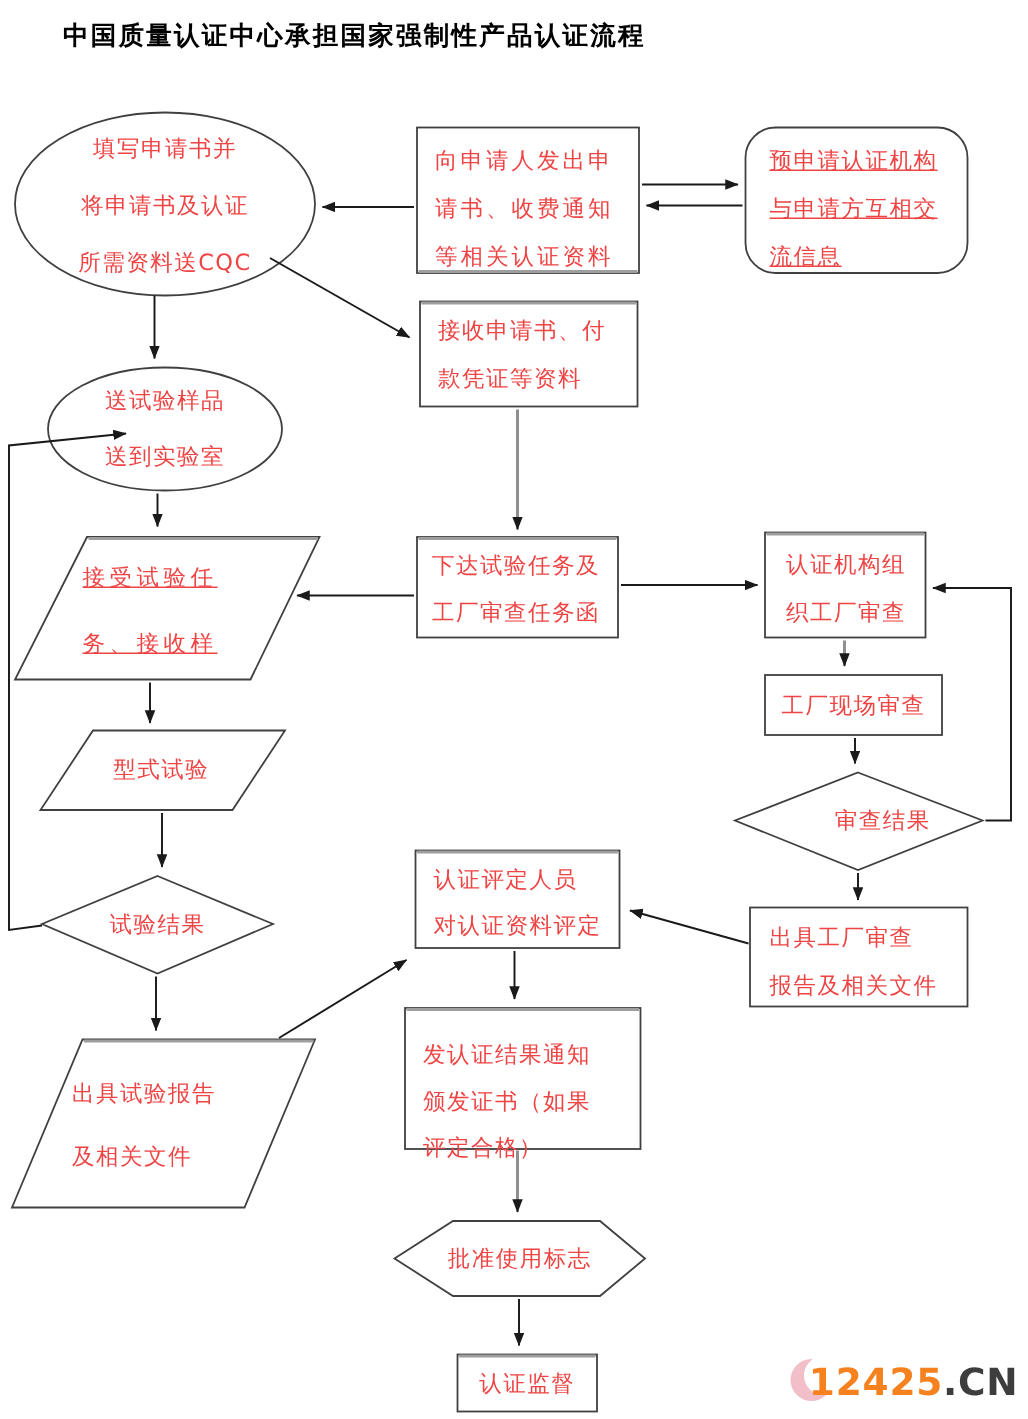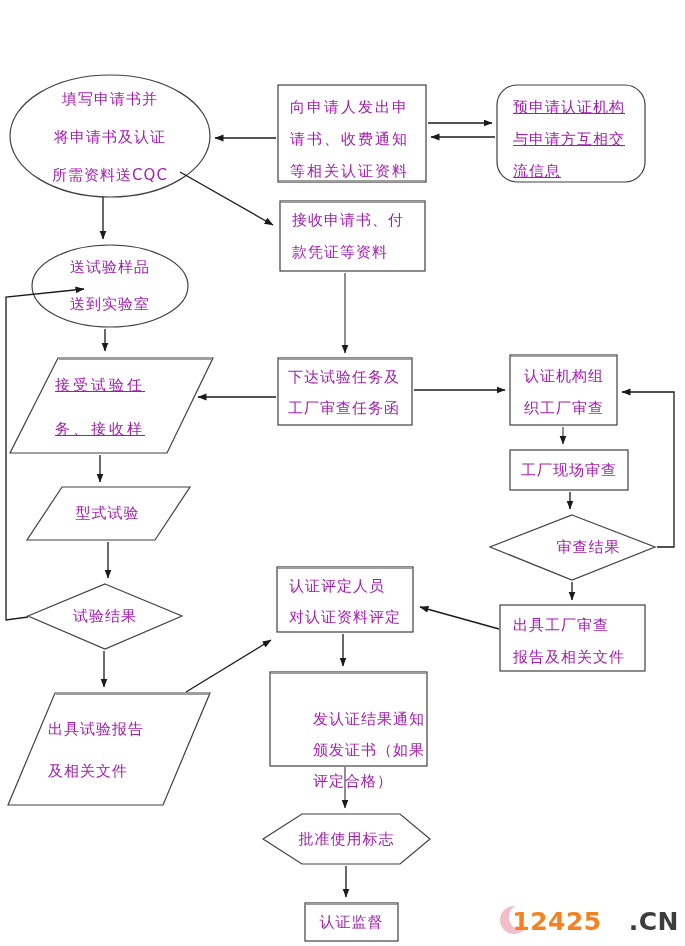--- a/index.html
+++ b/index.html
@@ -7,21 +7,21 @@
     position:relative;width:685px;height:946px;background:#ffffff;
     font-family:"DejaVu Sans","Liberation Sans",sans-serif;
     color:#000;overflow:hidden;
   }
   .title{
     position:absolute;left:42px;top:12px;font-size:17px;font-weight:bold;
     letter-spacing:1.5px;white-space:nowrap;
   }
   svg.layer{position:absolute;left:0;top:0;}
   .node-label{
-    position:absolute;font-size:15px;color:#a21caf;white-space:pre-line;
+    position:absolute;font-size:15px;color:#ef4444;white-space:pre-line;
     letter-spacing:1px;line-height:32px;
   }
   .center{text-align:center;}
   .lh31{line-height:31px;} .lh32{line-height:32px;} .lh37{line-height:37px;}
   .lh38{line-height:38px;} .lh40{line-height:40px;} .lh42{line-height:42px;}
   .lh44{line-height:44px;} .lh50{line-height:50px;} .lh53{line-height:53px;}
   .lh65{line-height:65px;}
   .ls2{letter-spacing:2px;} .ls3{letter-spacing:3px;}
   .logo{
     position:absolute;right:6px;bottom:8px;height:34px;display:flex;
@@ -32,27 +32,28 @@
   }
   .logo .crescent .c1{
     position:absolute;left:0;top:0;width:28px;height:28px;border-radius:50%;
     background:#f2bfc9;
   }
   .logo .crescent .c2{
     position:absolute;left:9px;top:-2px;width:26px;height:26px;border-radius:50%;
     background:#ffffff;
   }
   .logo .num{color:#F5821F;position:relative;}
-  .logo .suffix{color:#3D3D3D;position:relative;margin-left:27px;}
+  .logo .suffix{color:#3D3D3D;position:relative;}
 </style>
 </head>
 <body>
 
 <div class="canvas">
 
+  <div class="title">中国质量认证中心承担国家强制性产品认证流程</div>
 
   <svg class="layer" width="685" height="946" viewBox="0 0 685 946">
     <defs>
       <marker id="arr" markerWidth="11" markerHeight="9" refX="8.5" refY="3.5" orient="auto" markerUnits="userSpaceOnUse">
         <path d="M0,0 L9,3.5 L0,7 z" fill="#1a1a1a"></path>
       </marker>
     </defs>
 
     <g fill="none" stroke="#404040" stroke-width="1.2">
       <ellipse cx="110" cy="136" rx="100" ry="61"></ellipse>
@@ -150,21 +151,21 @@
   <div class="node-label center lh53" style="left:40px;top:487px;width:135px;">型式试验</div>
 
   <div class="node-label center lh65" style="left:28px;top:584px;width:154px;">试验结果</div>
 
   <div class="node-label lh31" style="left:289px;top:571px;width:120px;">认证评定人员
 对认证资料评定</div>
 
   <div class="node-label lh42" style="left:48px;top:708px;width:135px;">出具试验报告
 及相关文件</div>
 
-  <div class="node-label lh31" style="left:282px;top:704px;width:138px;margin-left:31px;">发认证结果通知
+  <div class="node-label lh31" style="left:282px;top:688px;width:138px;">发认证结果通知
 颁发证书（如果
 评定合格）</div>
 
   <div class="node-label center lh50" style="left:263px;top:814px;width:167px;">批准使用标志</div>
 
   <div class="node-label center lh38" style="left:305px;top:903px;width:93px;">认证监督</div>
 
   <div class="logo">
     <span class="crescent">
         <span class="c1"></span>

